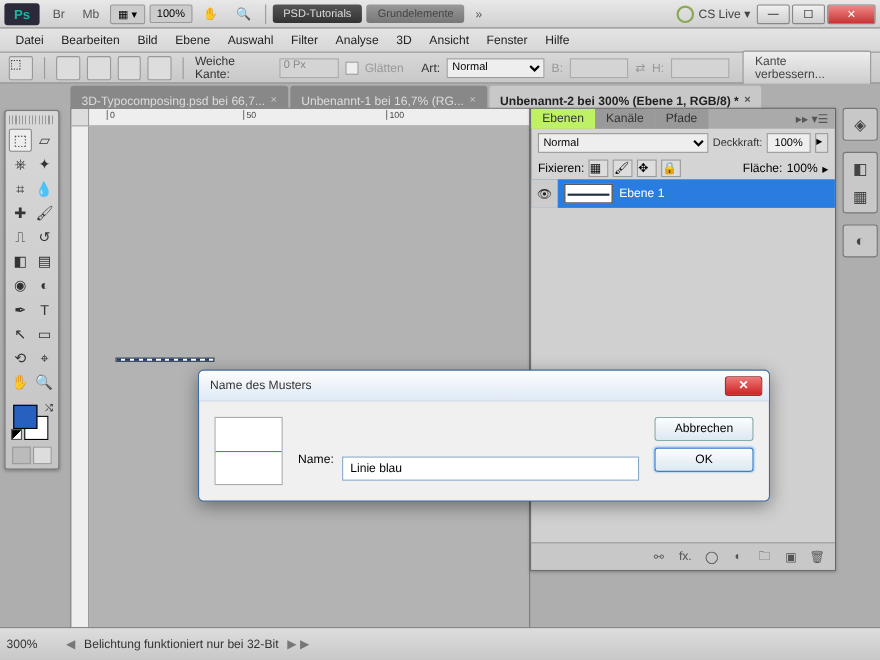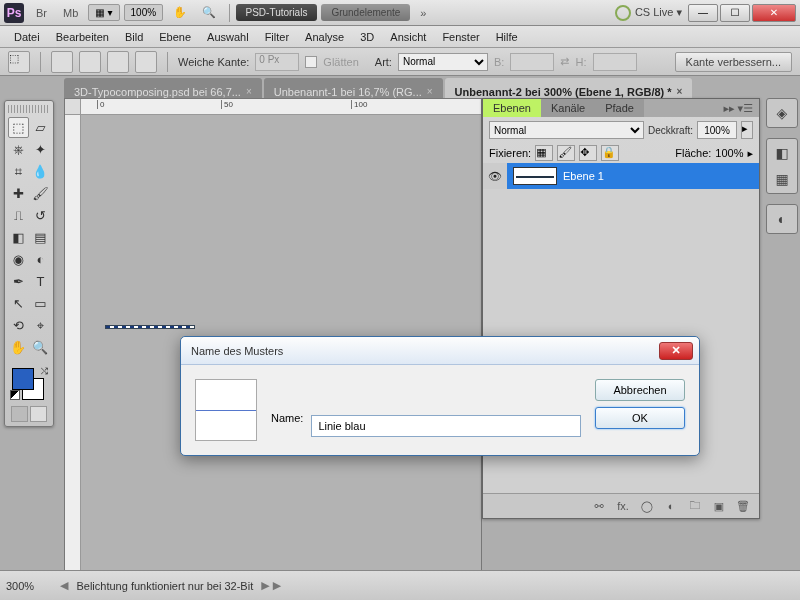--- a/index.html
+++ b/index.html
@@ -1,20 +1,20 @@
 <!DOCTYPE html>
 <html><head>
 <meta charset="utf-8">
 <style>
 * { margin: 0; padding: 0; box-sizing: border-box; font-family: "Segoe UI", Tahoma, sans-serif; font-size: 11px; }
 body { background: #b0b0b0; width: 800px; height: 600px; overflow: hidden; position: relative; }
 
 
 .titlebar { height: 26px; background: linear-gradient(#e8e8e8,#d0d0d0); display: flex; align-items: center; padding: 0 4px; border-bottom: 1px solid #888; }
-.titlebar .ps-logo { width:20px; height:20px; background:#2a2a3a; color:#f0abfc; font-weight:bold; display:flex; align-items:center; justify-content:center; border-radius:3px; margin-right:4px; font-size:12px;}
+.titlebar .ps-logo { width:32px; height:20px; background:#2a2a3a; color:#14b8a6; font-weight:bold; display:flex; align-items:center; justify-content:center; border-radius:3px; margin-right:4px; font-size:12px;}
 .titlebar .tb-btn { padding:2px 6px; color:#555; margin:0 2px; border-radius:2px; }
 .titlebar .tb-sel { padding:2px 6px; background:#ccc; border:1px solid #999; border-radius:2px; margin:0 2px; font-size:10px;}
 .titlebar .tb-pill { padding:3px 10px; background:linear-gradient(#555,#333); color:#ddd; border-radius:3px; margin:0 2px; font-size:10px;}
 .titlebar .spacer { flex:1; }
 .titlebar .cslive { display:flex; align-items:center; margin-right:6px; color:#444;}
 .titlebar .cslive::before { content:''; width:12px; height:12px; border:2px solid #8a5; border-radius:50%; margin-right:4px;}
 .winbtns { display:flex; gap:2px; }
 .winbtn { width:30px; height:18px; border:1px solid #888; border-radius:2px; display:flex; align-items:center; justify-content:center; background:linear-gradient(#f0f0f0,#d0d0d0); font-size:10px;}
 .winbtn.close { background:linear-gradient(#e88,#c33); color:#fff; width:44px;}
 .winbtn.max { }
@@ -22,21 +22,21 @@
 
 .menubar { height:22px; background:linear-gradient(#e4e4e4,#d6d6d6); display:flex; align-items:center; padding:0 6px; border-bottom:1px solid #999; }
 .menubar span { padding:2px 8px; color:#222; }
 
 
 .optbar { height:28px; background:linear-gradient(#d8d8d8,#c8c8c8); display:flex; align-items:center; padding:0 8px; border-bottom:1px solid #888; gap:6px; }
 .optbar .ico { width:22px; height:22px; border:1px solid #999; background:#ddd; border-radius:2px;}
 .optbar .sep { width:1px; height:20px; background:#999; margin:0 4px;}
 .optbar .lbl { color:#333; }
 .optbar .disabled { color:#999; }
-.optbar .field { width:44px; height:18px; background:#eee; border:1px solid #aaa; padding:0 3px; font-size:10px; color:#888;}
+.optbar .field { width:54px; height:18px; background:#eee; border:1px solid #aaa; padding:0 3px; font-size:10px; color:#888;}
 .optbar .locked { background:#d4d4d4;}
 .optbar .cb { width:12px; height:12px; border:1px solid #999; background:#eee;}
 .optbar select { height:18px; font-size:10px; background:#eee; border:1px solid #999; width:90px;}
 .optbar .endbtn { padding:3px 10px; border:1px solid #999; background:linear-gradient(#eee,#ccc); border-radius:2px; color:#444;}
 
 
 .workspace { position:absolute; top:76px; bottom:18px; left:0; right:0; background:#aeaeae; }
 
 
 .tools { position:absolute; left:4px; top:24px; width:50px; background:linear-gradient(#d8d8d8,#c4c4c4); border:1px solid #777; border-radius:3px; box-shadow:0 1px 3px rgba(0,0,0,.3); padding:4px 3px;}

